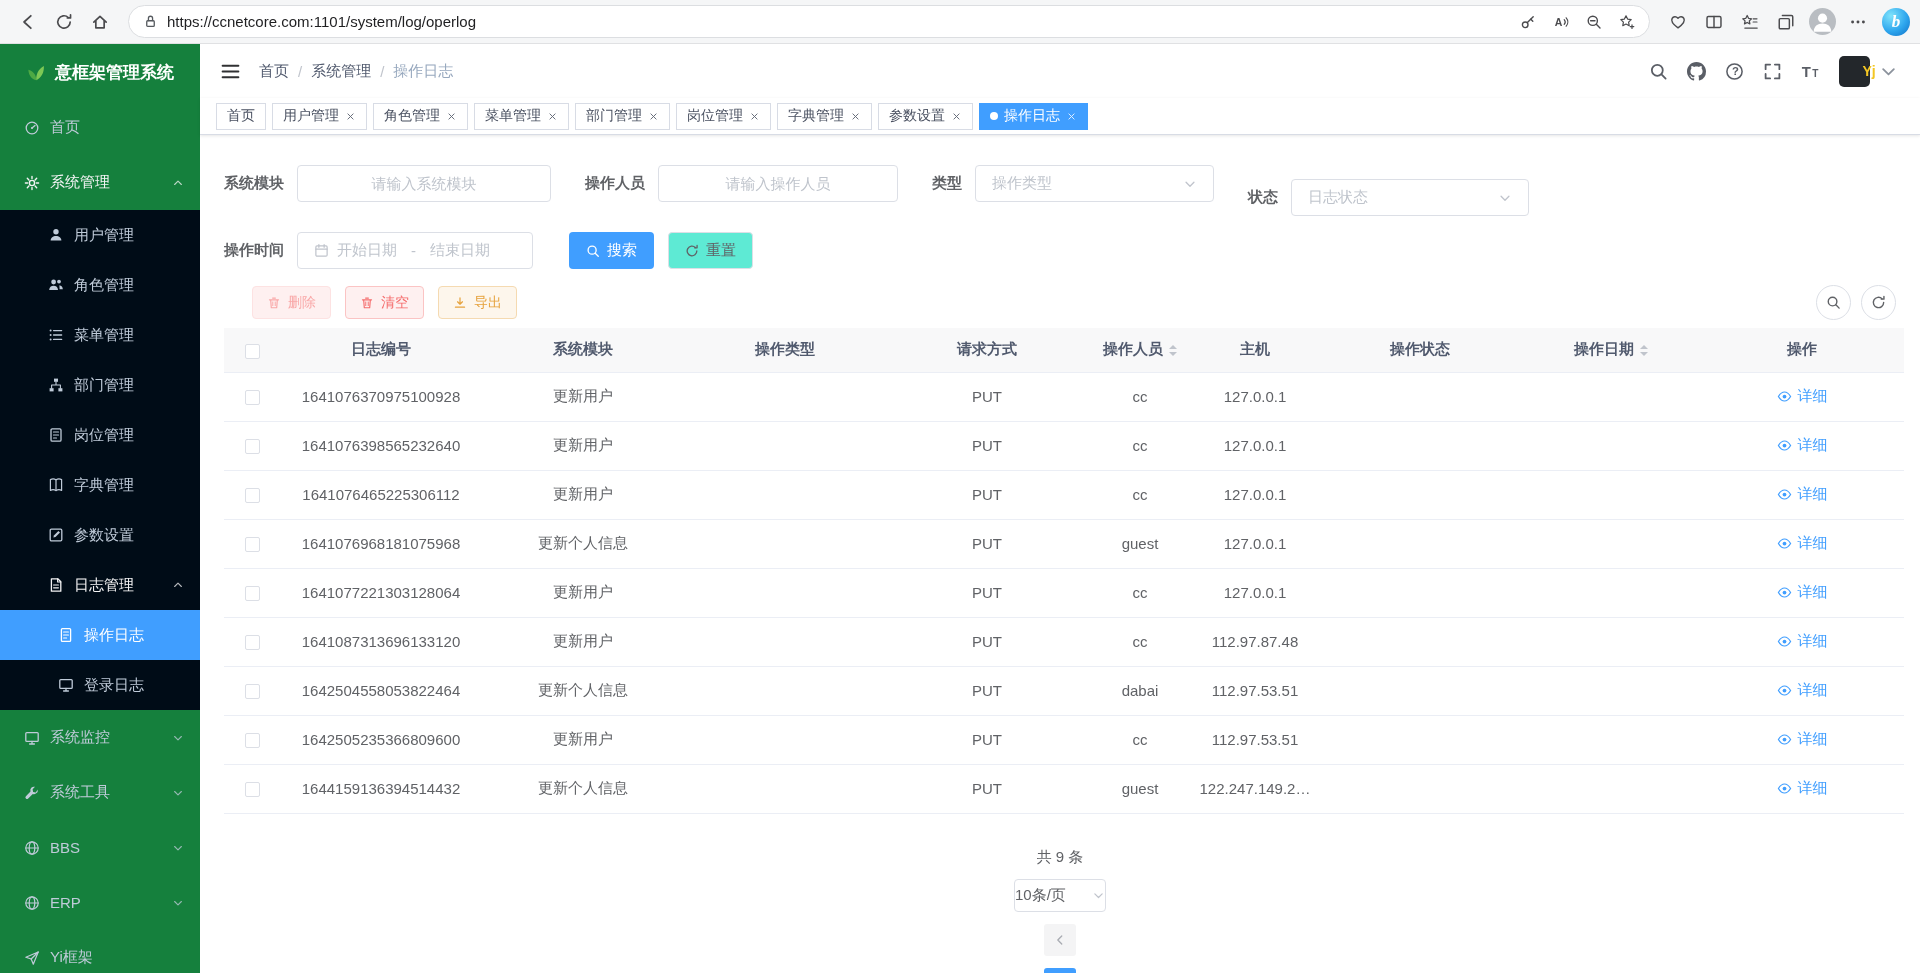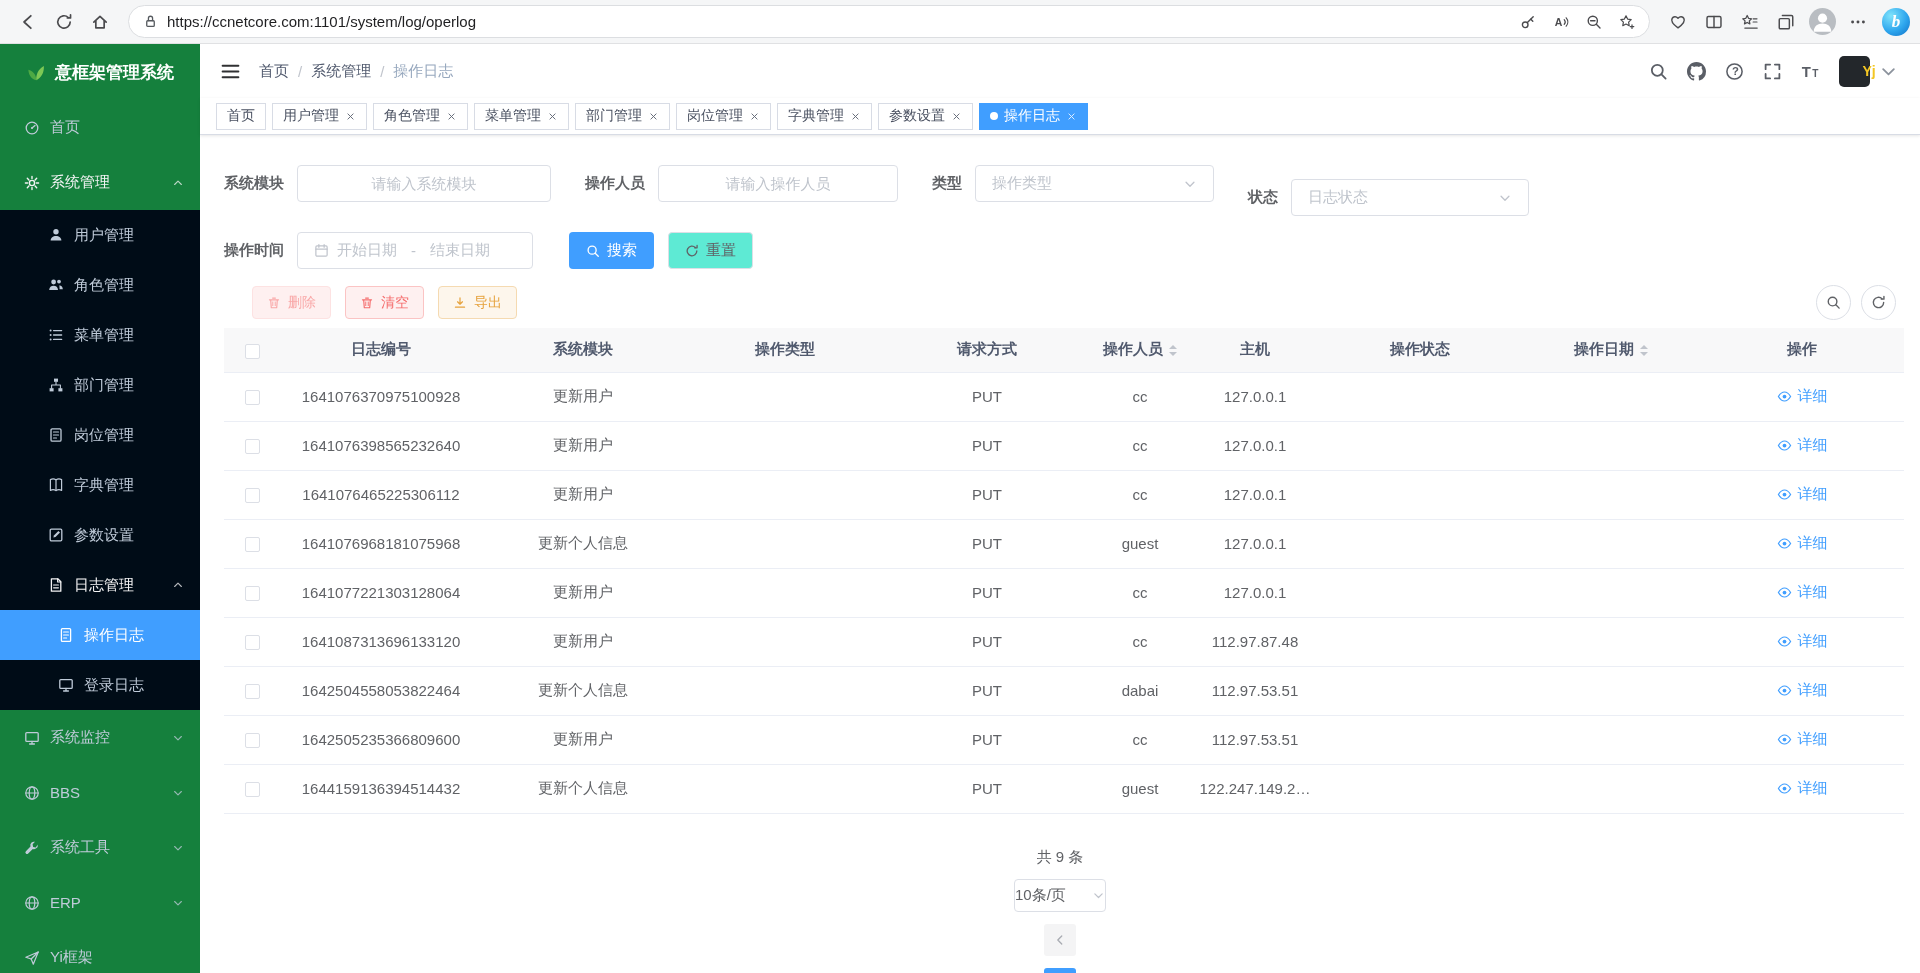--- a/index.html
+++ b/index.html
@@ -377,39 +377,39 @@
           <span class="mlabel">系统监控</span>
           <span class="ic arrow">
             <svg viewBox="0 0 16 16" fill="currentColor" aria-hidden="true">
               <path d="M3.5 6 8 10.5 12.5 6" fill="none" stroke="currentColor" stroke-width="1.5" stroke-linecap="round" stroke-linejoin="round"></path>
             </svg>
           </span>
         </div>
         <div class="menu-item level-1">
           <span class="ic micon">
             <svg viewBox="0 0 16 16" fill="currentColor" aria-hidden="true">
+              <path d="M13.6 4.4a3.7 3.7 0 0 1-4.8 4.5l-4.6 4.6a1.6 1.6 0 0 1-2.3-2.3l4.6-4.6a3.7 3.7 0 0 1 4.5-4.8L8.6 4.2l.5 2.7 2.7.5z"></path>
+            </svg>
+          </span>
+          <span class="mlabel">系统工具</span>
+          <span class="ic arrow">
+            <svg viewBox="0 0 16 16" fill="currentColor" aria-hidden="true">
+              <path d="M3.5 6 8 10.5 12.5 6" fill="none" stroke="currentColor" stroke-width="1.5" stroke-linecap="round" stroke-linejoin="round"></path>
+            </svg>
+          </span>
+        </div>
+        <div class="menu-item level-1">
+          <span class="ic micon">
+            <svg viewBox="0 0 16 16" fill="currentColor" aria-hidden="true">
               <circle cx="8" cy="8" r="6.2" fill="none" stroke="currentColor" stroke-width="1.2"></circle>
               <ellipse cx="8" cy="8" rx="2.8" ry="6.2" fill="none" stroke="currentColor" stroke-width="1.2"></ellipse>
               <path d="M1.8 8h12.4" fill="none" stroke="currentColor" stroke-width="1.2" stroke-linecap="round" stroke-linejoin="round"></path>
             </svg>
           </span>
           <span class="mlabel">BBS</span>
-          <span class="ic arrow">
-            <svg viewBox="0 0 16 16" fill="currentColor" aria-hidden="true">
-              <path d="M3.5 6 8 10.5 12.5 6" fill="none" stroke="currentColor" stroke-width="1.5" stroke-linecap="round" stroke-linejoin="round"></path>
-            </svg>
-          </span>
-        </div>
-        <div class="menu-item level-1">
-          <span class="ic micon">
-            <svg viewBox="0 0 16 16" fill="currentColor" aria-hidden="true">
-              <path d="M13.6 4.4a3.7 3.7 0 0 1-4.8 4.5l-4.6 4.6a1.6 1.6 0 0 1-2.3-2.3l4.6-4.6a3.7 3.7 0 0 1 4.5-4.8L8.6 4.2l.5 2.7 2.7.5z"></path>
-            </svg>
-          </span>
-          <span class="mlabel">系统工具</span>
           <span class="ic arrow">
             <svg viewBox="0 0 16 16" fill="currentColor" aria-hidden="true">
               <path d="M3.5 6 8 10.5 12.5 6" fill="none" stroke="currentColor" stroke-width="1.5" stroke-linecap="round" stroke-linejoin="round"></path>
             </svg>
           </span>
         </div>
         <div class="menu-item level-1">
           <span class="ic micon">
             <svg viewBox="0 0 16 16" fill="currentColor" aria-hidden="true">
               <circle cx="8" cy="8" r="6.2" fill="none" stroke="currentColor" stroke-width="1.2"></circle>

